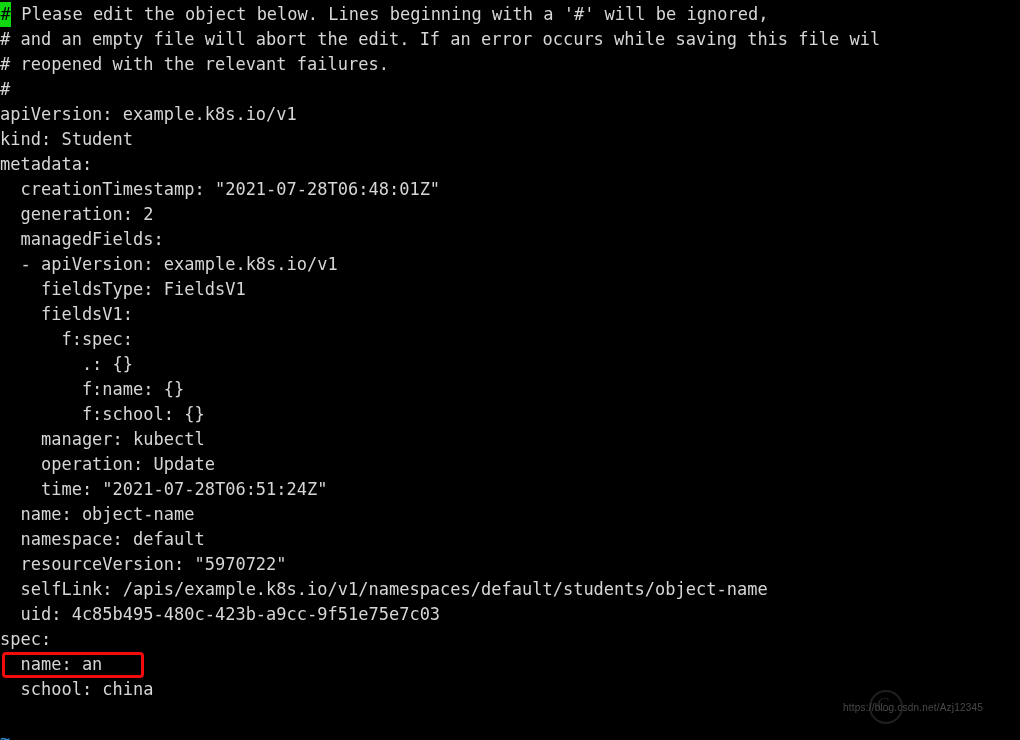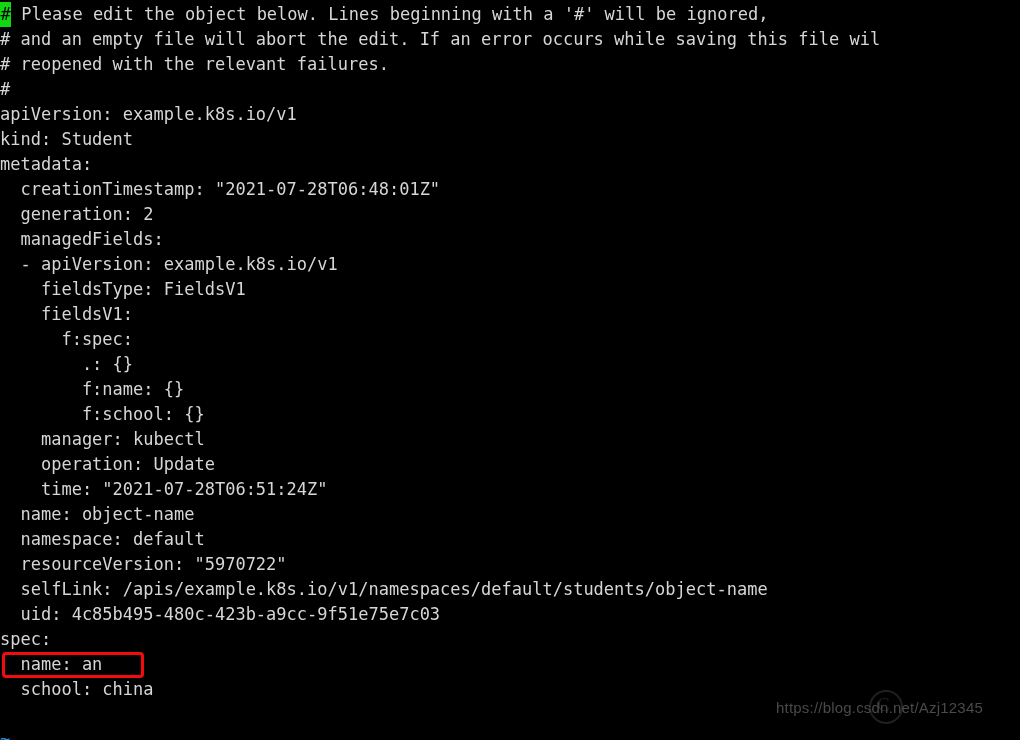--- a/index.html
+++ b/index.html
@@ -70,21 +70,21 @@
     box-sizing: border-box;
     pointer-events: none;
   }
 
   
   #watermark {
     position: absolute;
     right: 8px;
     bottom: 20px;
     font-family: "Liberation Sans", sans-serif;
-    font-size: 15px;
+    font-size: 10px;
     color: #4e4e4e;
     letter-spacing: 0.2px;
     white-space: nowrap;
     opacity: 0.95;
   }
   #watermark-logo {
     position: absolute;
     right: 88px;
     bottom: 16px;
     width: 30px;

